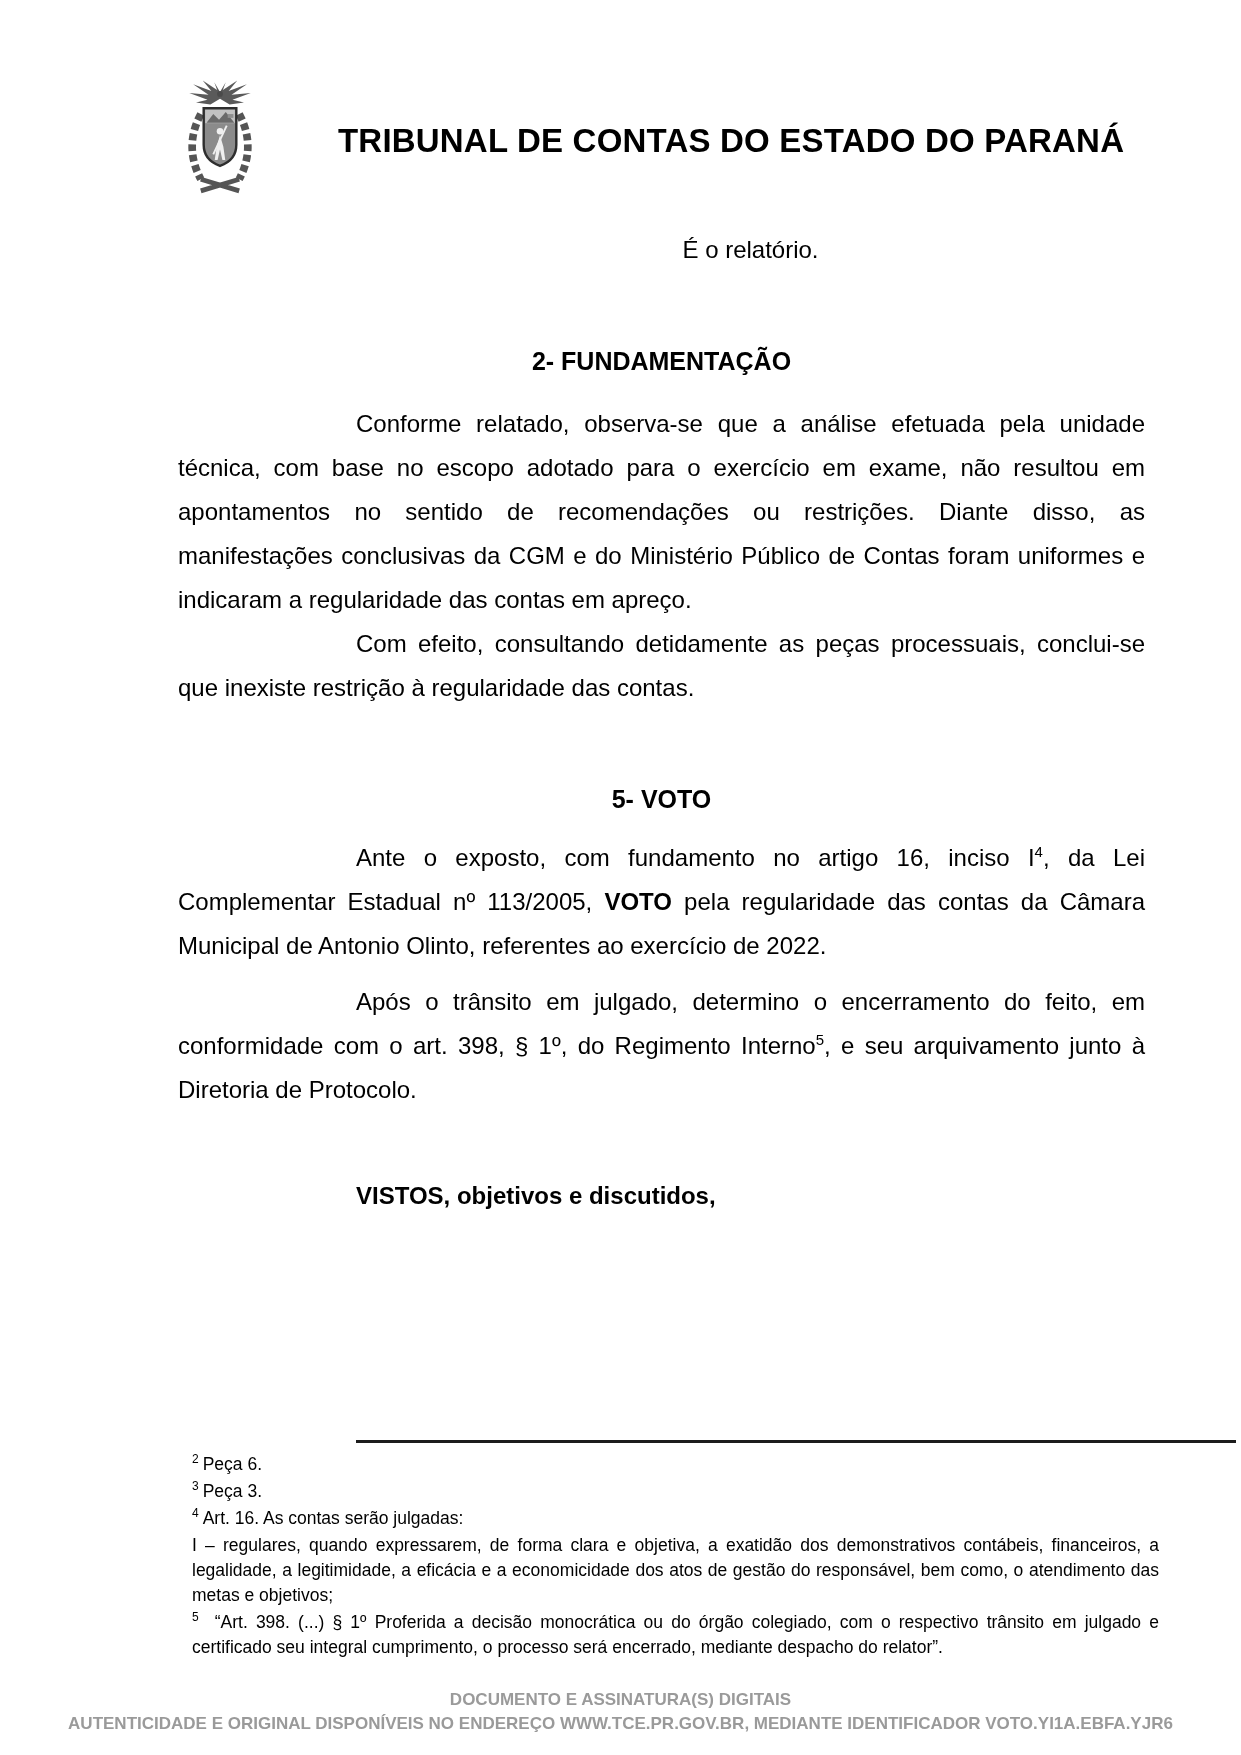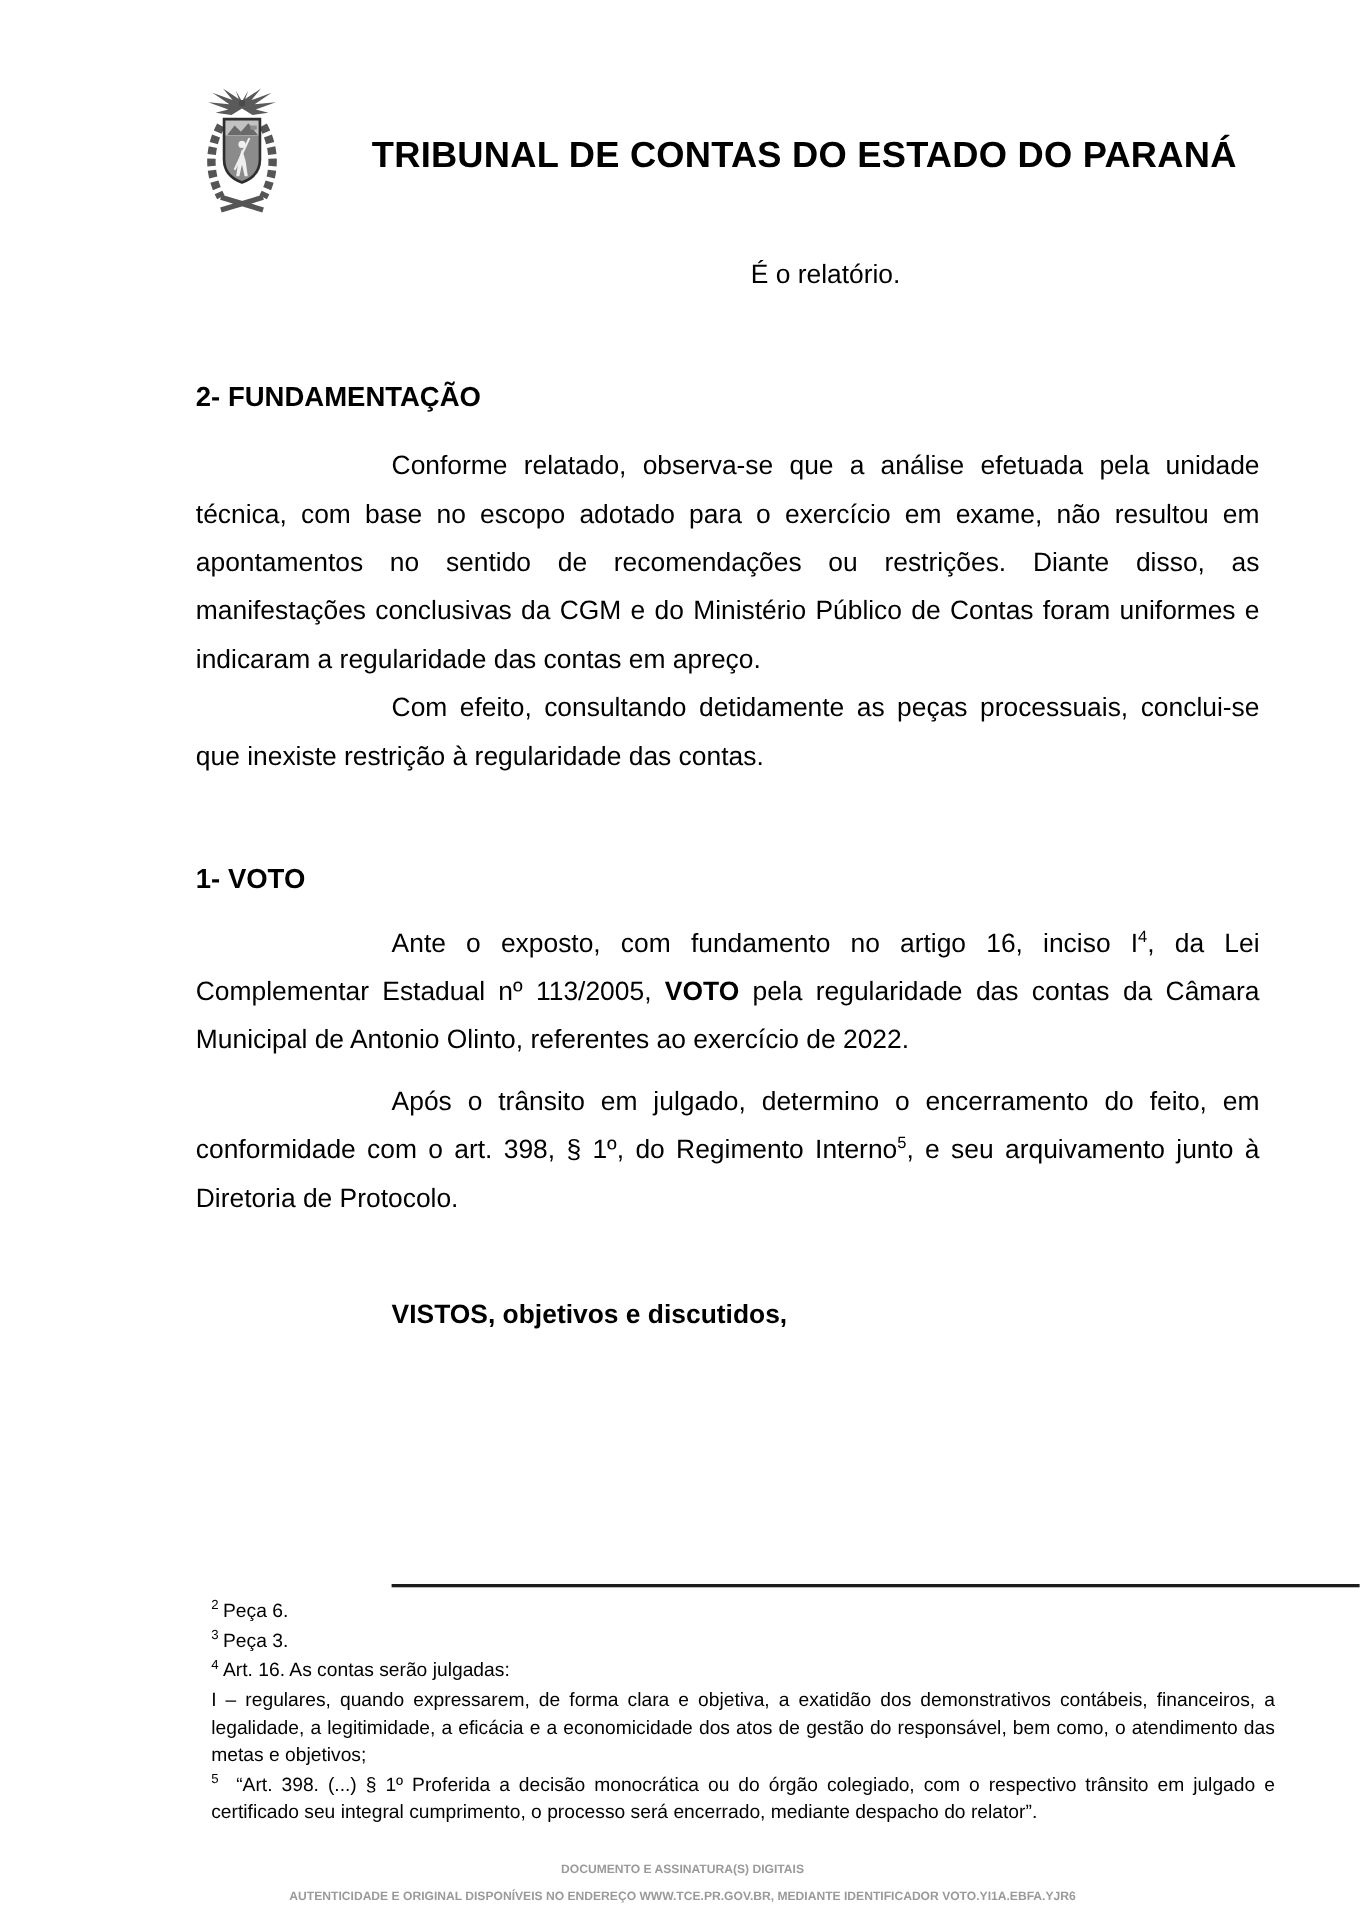--- a/index.html
+++ b/index.html
@@ -38,21 +38,21 @@
     margin:0;
     text-align:justify;
   }
   .indent{ text-indent:178px; }
   .relatorio{ text-align:center; }
   .sec-heading{
     margin:72px 0 0 0;
     font-size:25px;
     font-weight:bold;
     line-height:34px;
-    text-align:left;
+    text-align:center;
   }
   .after-heading{ margin-top:24px; }
   .p2{ margin-top:0; }
   .p3{ margin-top:20px; }
   .p4{ margin-top:12px; }
   .vistos{
     margin-top:62px;
     font-weight:bold;
     text-align:left;
   }
@@ -92,21 +92,21 @@
     margin-right:4px;
   }
   .fn sup.wide{ margin-right:16px; }
   
   .footer{
     position:absolute;
     left:0; top:1688px;
     width:1241px;
     text-align:center;
     font-weight:bold;
-    font-size:11px;
+    font-size:17px;
     line-height:24px;
   }
 </style>
 </head>
 <body>
 
 <div class="page">
 
   <div class="logo">
     <svg viewBox="0 0 100 128" width="96" height="126" xmlns="http://www.w3.org/2000/svg">
@@ -132,21 +132,21 @@
 
   <div class="content">
     <p class="par indent relatorio">É o relatório.</p>
 
     <h2 class="sec-heading">2- FUNDAMENTAÇÃO</h2>
 
     <p class="par indent after-heading">Conforme relatado, observa-se que a análise efetuada pela unidade técnica, com base no escopo adotado para o exercício em exame, não resultou em apontamentos no sentido de recomendações ou restrições. Diante disso, as manifestações conclusivas da CGM e do Ministério Público de Contas foram uniformes e indicaram a regularidade das contas em apreço.</p>
 
     <p class="par indent p2">Com efeito, consultando detidamente as peças processuais, conclui-se que inexiste restrição à regularidade das contas.</p>
 
-    <h2 class="sec-heading">1- VOTO</h2>
+    <h2 class="sec-heading">5- VOTO</h2>
 
     <p class="par indent p3"><span>Ante o exposto, com fundamento no artigo 16, inciso I</span><sup class="ref">4</sup><span>, da Lei Complementar Estadual nº 113/2005, </span><strong>VOTO</strong><span> pela regularidade das contas da Câmara Municipal de Antonio Olinto, referentes ao exercício de 2022.</span></p>
 
     <p class="par indent p4"><span>Após o trânsito em julgado, determino o encerramento do feito, em conformidade com o art. 398, § 1º, do Regimento Interno</span><sup class="ref">5</sup><span>, e seu arquivamento junto à Diretoria de Protocolo.</span></p>
 
     <p class="par indent vistos">VISTOS, objetivos e discutidos,</p>
 
   </div>
 
   <div class="fn-sep"></div>

